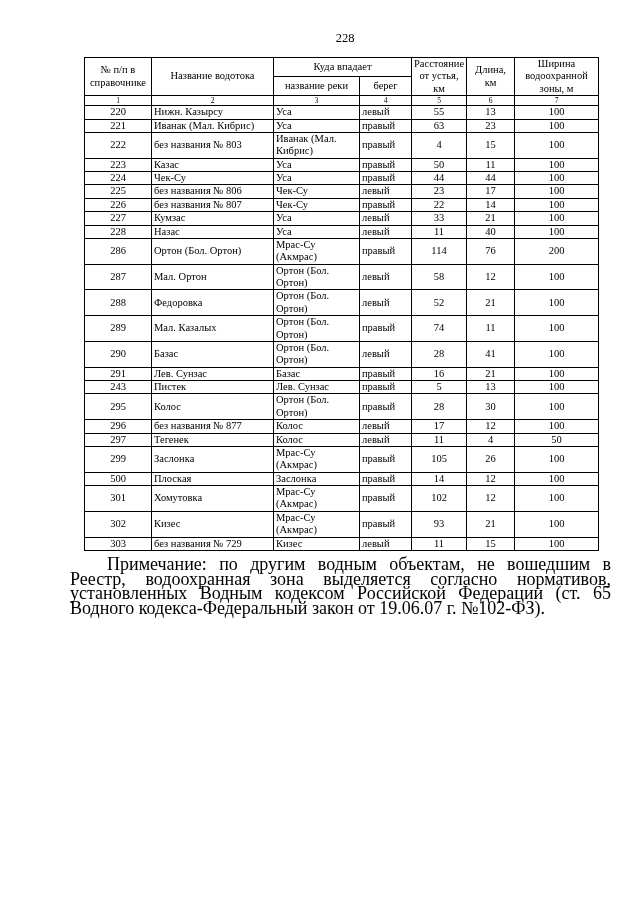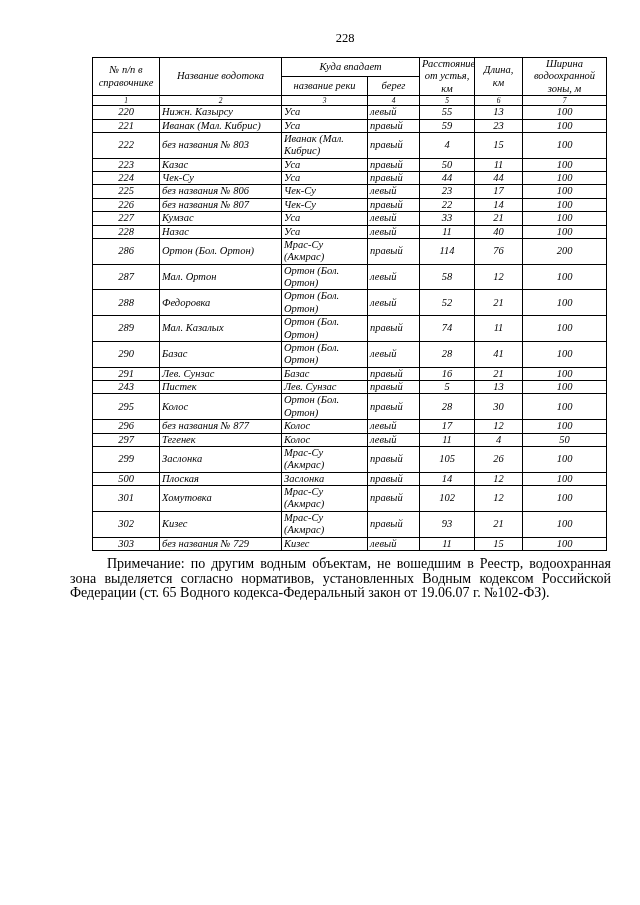--- a/index.html
+++ b/index.html
@@ -9,46 +9,45 @@
     color:#000;
   }
   .page { position:relative; width:640px; height:905px; background:#fff; overflow:hidden; }
 
   .page-number {
     position:absolute; top:31px; left:88px; width:514px;
     text-align:center; font-size:12.5px;
   }
 
   table.reg {
-    position:absolute; top:57px; left:92px;
+    position:absolute; top:57px; left:84px;
     width:514px; table-layout:fixed;
     border-collapse:collapse;
     font-size:10.5px;
-    font-style:italic;
   }
   table.reg th, table.reg td {
     border:1px solid #000;
     padding:0 2px;
     vertical-align:middle;
     line-height:1.18;
     font-weight:normal;
     overflow:hidden;
   }
   thead th { text-align:center; padding:1px; }
   tr.idx td {
     font-size:7.5px; line-height:9px; text-align:center; padding:0;
   }
   td.c1, td.c5, td.c6, td.c7 { text-align:center; }
   td.c2, td.c3, td.c4 { text-align:left; padding-left:4px; }
   td.c3 { padding-right:12px; }
 
   .note {
     position:absolute; top:557px; left:70px; width:541px;
     margin:0;
-    font-size:14px; line-height:14.5px;
+    font-size:18px; line-height:14.5px;
     text-align:justify; text-indent:37px;
   }
 </style>
 </head>
 <body>
 
 <div class="page">
 
   <div class="page-number">228</div>
 
@@ -93,21 +92,21 @@
           <td class="c4">левый</td>
           <td class="c5">55</td>
           <td class="c6">13</td>
           <td class="c7">100</td>
         </tr>
         <tr>
           <td class="c1">221</td>
           <td class="c2">Иванак (Мал. Кибрис)</td>
           <td class="c3">Уса</td>
           <td class="c4">правый</td>
-          <td class="c5">59</td>
+          <td class="c5">63</td>
           <td class="c6">23</td>
           <td class="c7">100</td>
         </tr>
         <tr>
           <td class="c1">222</td>
           <td class="c2">без названия № 803</td>
           <td class="c3">Иванак (Мал. Кибрис)</td>
           <td class="c4">правый</td>
           <td class="c5">4</td>
           <td class="c6">15</td>

